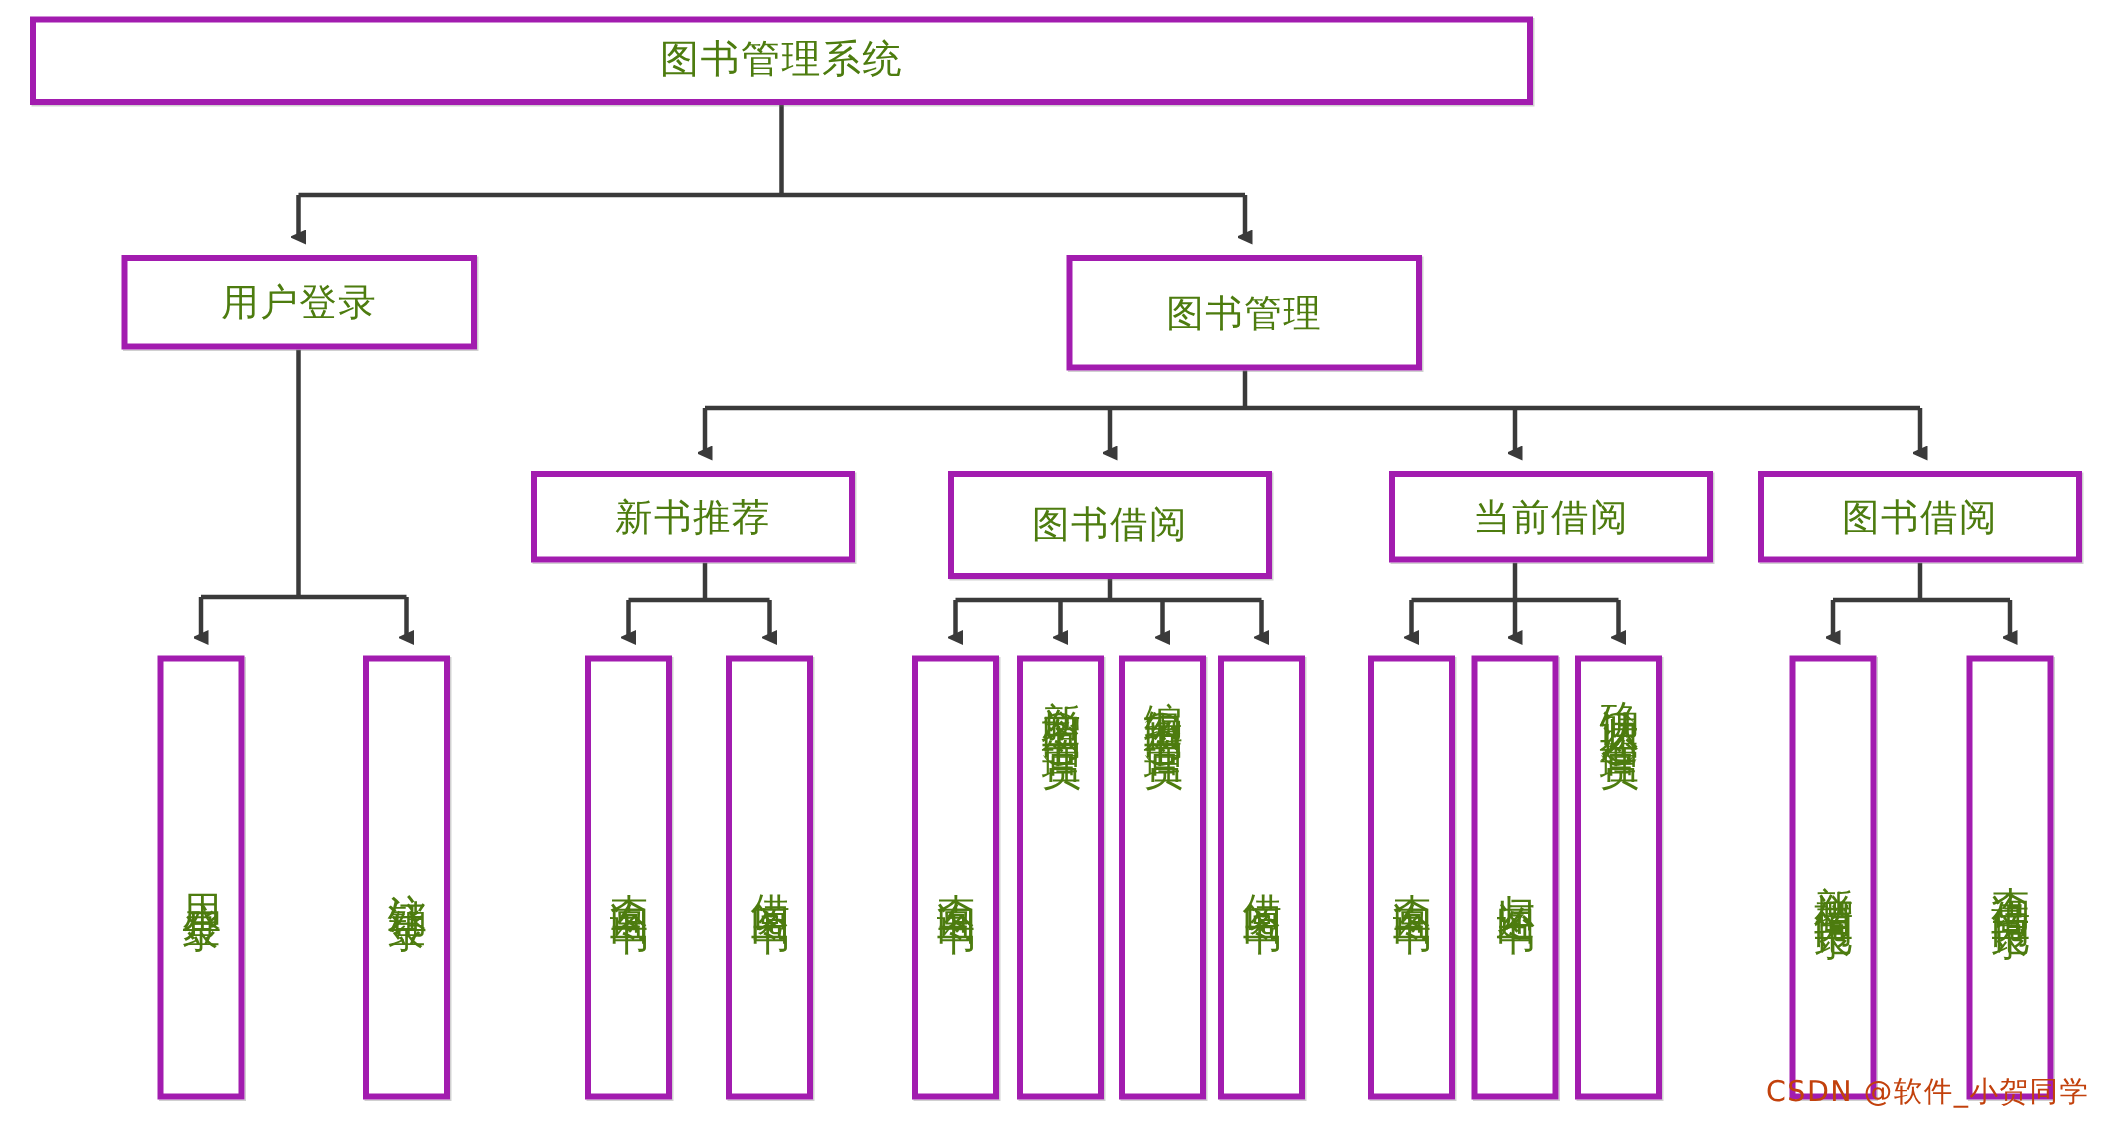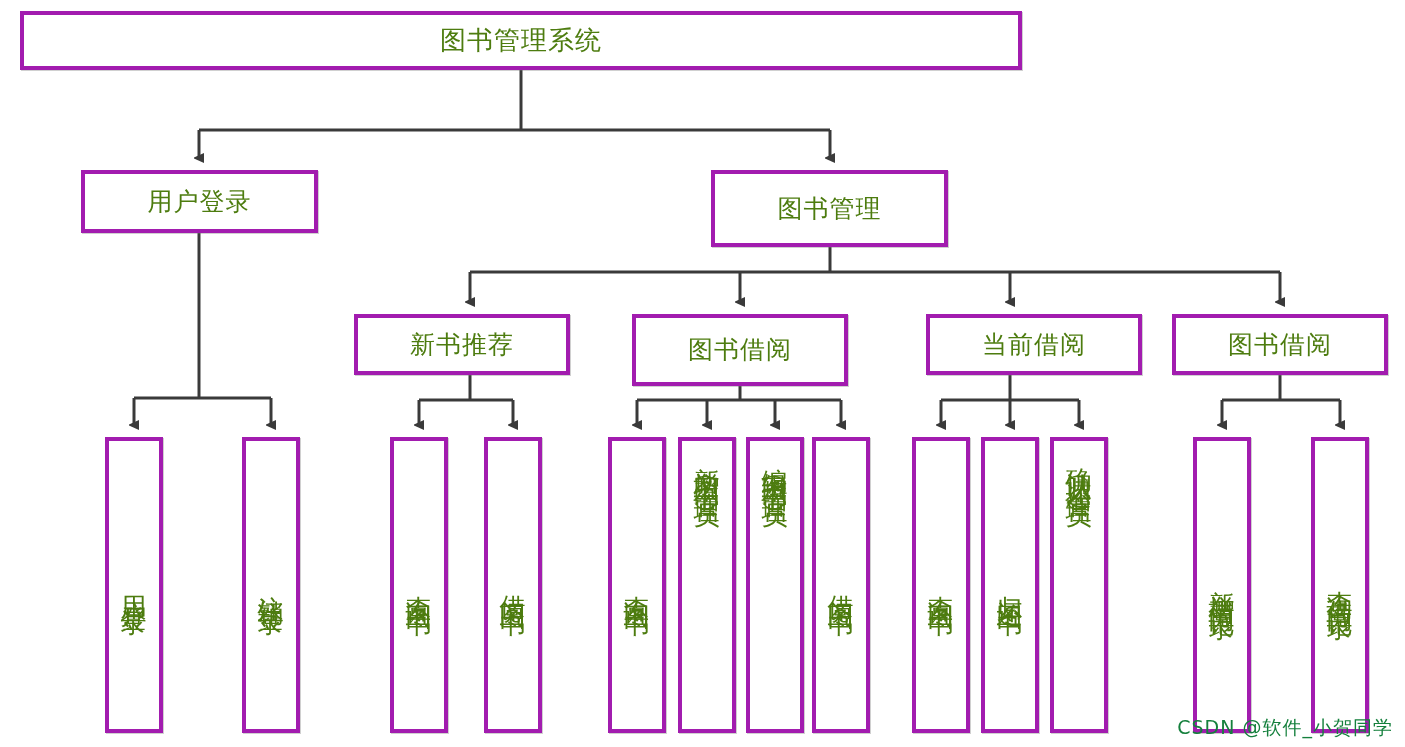--- a/index.html
+++ b/index.html
@@ -67,21 +67,21 @@
   
   .node.vert.centered {
     align-items: center;
     padding-top: 0;
   }
   #watermark {
     position: absolute;
     right: 12px;
     bottom: 6px;
     font-size: 19px;
-    color: #15803d;
+    color: #c2410c;
     letter-spacing: 1px;
     white-space: nowrap;
     user-select: none;
   }
 </style>
 </head>
 <body>
 
 <div id="diagram-root">
 

